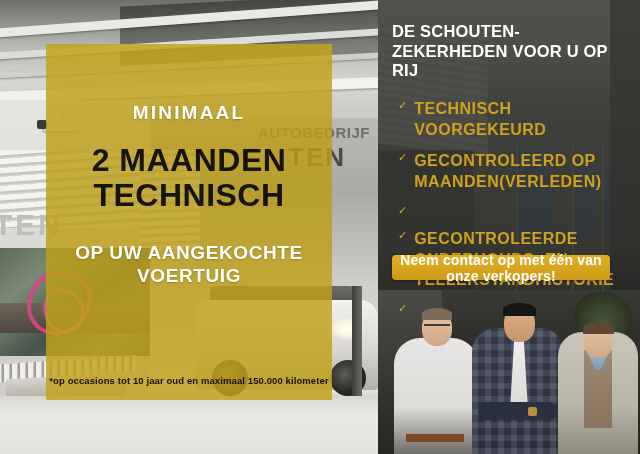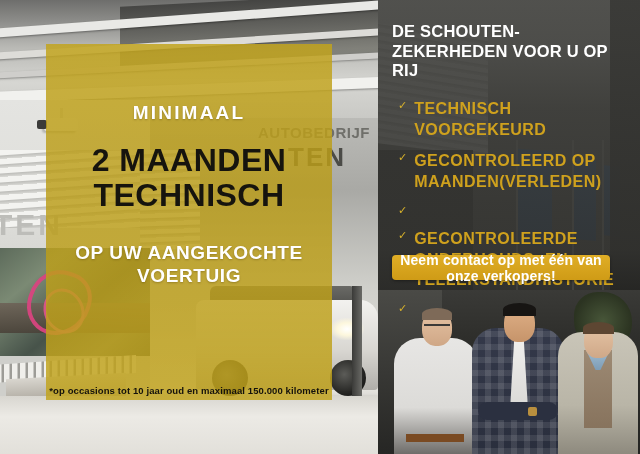--- a/index.html
+++ b/index.html
@@ -171,21 +171,21 @@
     margin-top:9px;
     color:#15130d;font-size:15px;font-weight:700;letter-spacing:.1px;
   }
   .aangekocht{
     margin-top:30px;
     color:#ffffff;font-size:19px;font-weight:700;letter-spacing:.6px;line-height:1.22;
     text-shadow:0 1px 2px rgba(80,60,0,.35);
     padding:0 6px;
   }
   .footnote{
-    position:absolute;left:0;bottom:4px;width:100%;
+    position:absolute;left:0;bottom:14px;width:100%;
     color:#14120c;font-size:9.5px;font-weight:700;letter-spacing:.1px;
   }
 
   
   .right-panel{
     position:absolute;left:378px;top:0;width:262px;height:454px;
     overflow:hidden;background:#3f3f3c;
   }
   .rp-photo{
     position:absolute;left:0;top:0;width:262px;height:454px;

